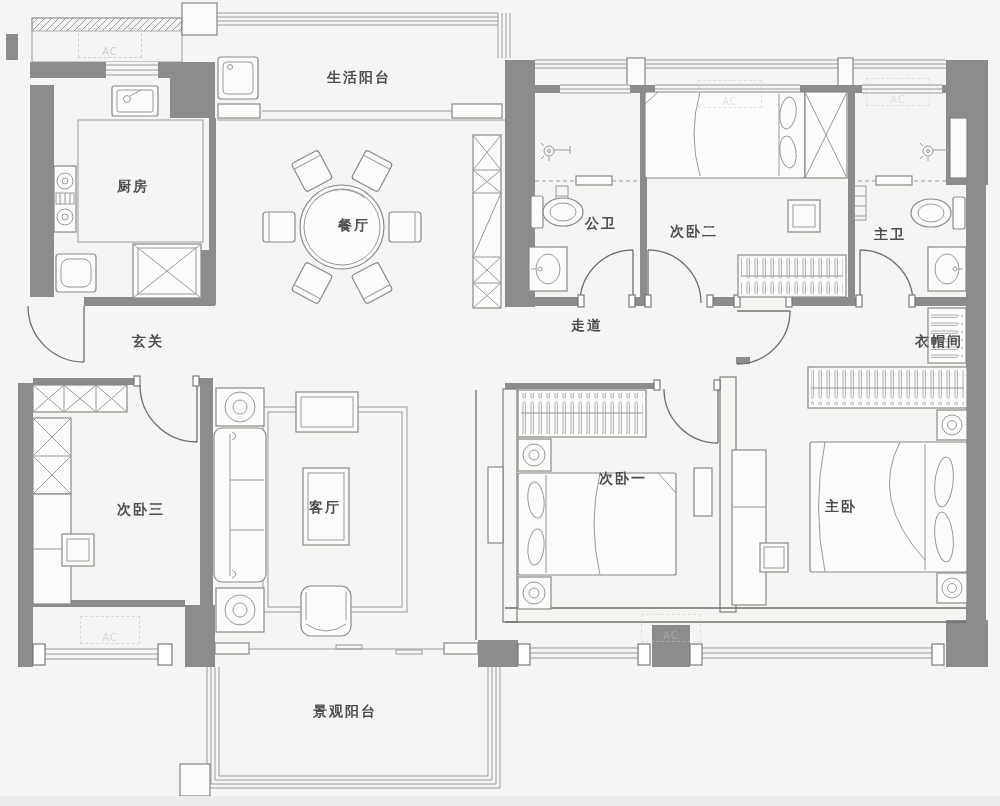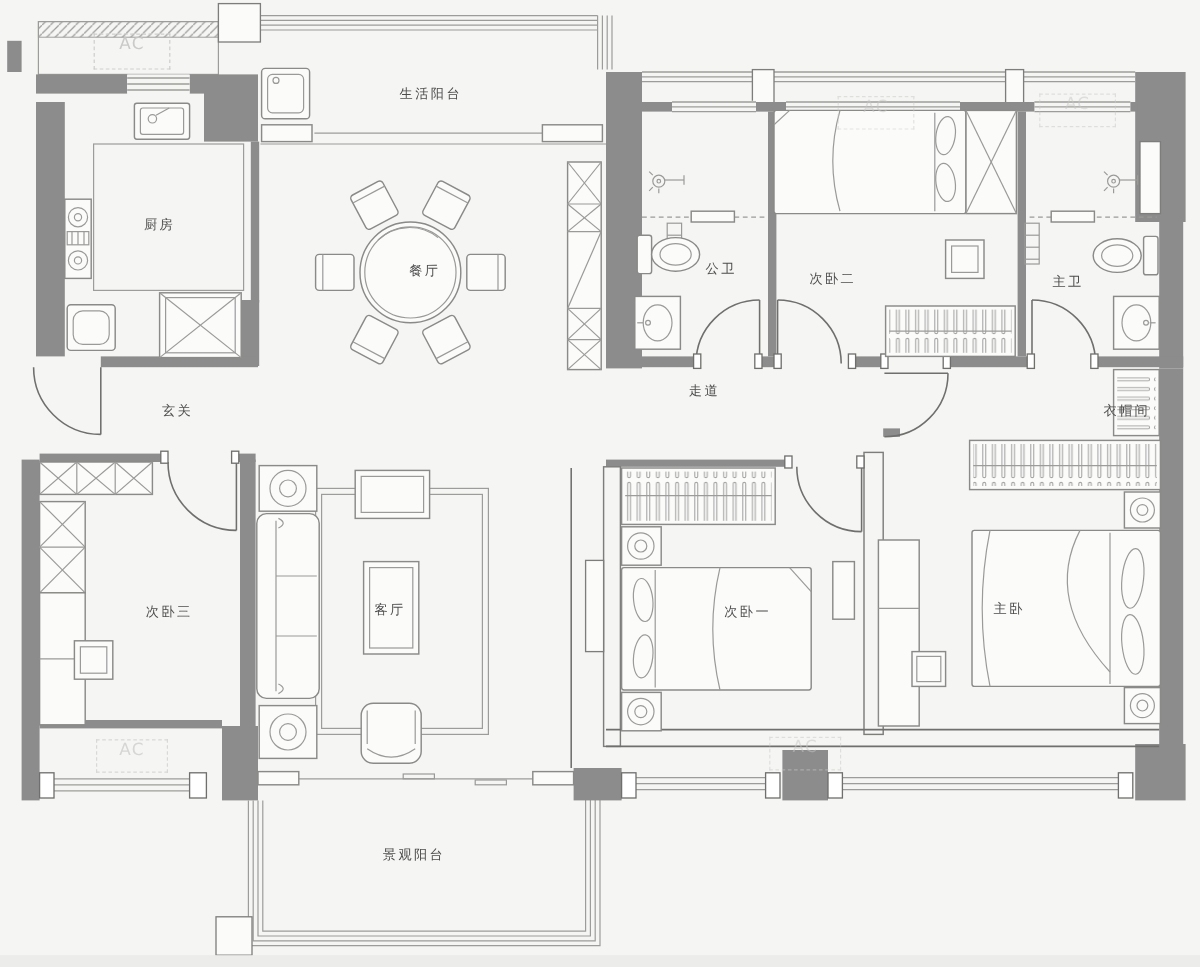--- a/index.html
+++ b/index.html
@@ -14,23 +14,23 @@
   .cav{fill:var(--c-background);stroke:#7d7d7b;stroke-width:1.2;}
   .ln{stroke:var(--c-line);stroke-width:1.3;fill:none;}
   .lnt{stroke:#9c9c9a;stroke-width:1;fill:none;}
   .furn{stroke:#8a8a88;stroke-width:1.2;fill:#fbfbfa;}
   .furn2{stroke:var(--c-furniture_line);stroke-width:1;fill:none;}
   .dash{stroke:#9a9a98;stroke-width:1;stroke-dasharray:4 3;fill:none;}
   .win{stroke:#9c9c9a;stroke-width:1.1;fill:none;}
   .pillar{fill:#fbfbfa;stroke:#7d7d7b;stroke-width:1.1;}
   .jamb{fill:#ffffff;stroke:#6f6f6d;stroke-width:1.1;}
   .room-label{position:absolute;transform:translate(-50%,-50%);color:var(--c-label_text);
-      font-size:11px;font-weight:400;letter-spacing:2px;white-space:nowrap;}
-  .ac-box{position:absolute;border:1px dashed #c9c9c7;display:flex;align-items:flex-start;justify-content:center;
-      color:var(--c-ac_text);font-size:14px;letter-spacing:1px;background:transparent;}
+      font-size:14px;font-weight:700;letter-spacing:2px;white-space:nowrap;}
+  .ac-box{position:absolute;border:1px dashed #c9c9c7;display:flex;align-items:flex-end;justify-content:center;
+      color:var(--c-ac_text);font-size:10px;letter-spacing:1px;background:transparent;}
 </style>
 </head>
 <body>
 
 <div id="plan">
 <svg width="1000" height="806" viewBox="0 0 1000 806">
   <defs>
     <pattern id="pv" width="8" height="40" patternUnits="userSpaceOnUse">
       <rect x="3" y="2" width="2.4" height="36" rx="1.2" fill="none" stroke="#a6a6a4" stroke-width="0.9"></rect>
     </pattern>
@@ -520,21 +520,21 @@
   <div class="room-label" style="left:133px;top:187px">厨房</div>
   <div class="room-label" style="left:354px;top:226px">餐厅</div>
   <div class="room-label" style="left:601px;top:224px">公卫</div>
   <div class="room-label" style="left:694px;top:232px">次卧二</div>
   <div class="room-label" style="left:890px;top:235px">主卫</div>
   <div class="room-label" style="left:148px;top:342px">玄关</div>
   <div class="room-label" style="left:587px;top:326px">走道</div>
   <div class="room-label" style="left:939px;top:342px">衣帽间</div>
   <div class="room-label" style="left:141px;top:510px">次卧三</div>
   <div class="room-label" style="left:325px;top:508px">客厅</div>
-  <div class="room-label" style="left:623px;top:510px">次卧一</div>
+  <div class="room-label" style="left:623px;top:479px">次卧一</div>
   <div class="room-label" style="left:841px;top:507px">主卧</div>
   <div class="room-label" style="left:345px;top:712px">景观阳台</div>
 
   <div class="ac-box" style="left:78px;top:28px;width:62px;height:28px;opacity:.9">
       <span>AC</span>
     </div>
   <div class="ac-box" style="left:698px;top:80px;width:62px;height:26px;opacity:.5">
       <span>AC</span>
     </div>
   <div class="ac-box" style="left:866px;top:78px;width:62px;height:26px;opacity:.5">

